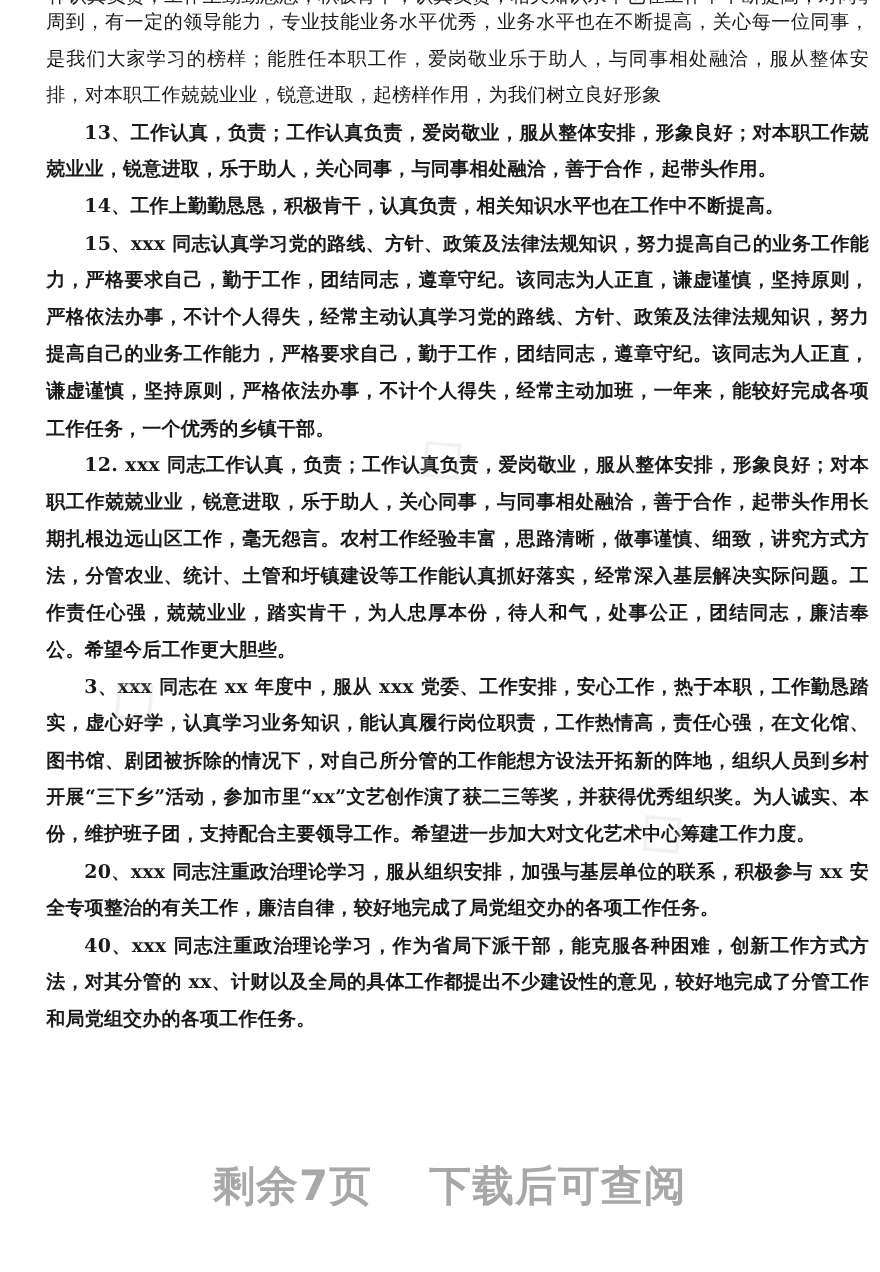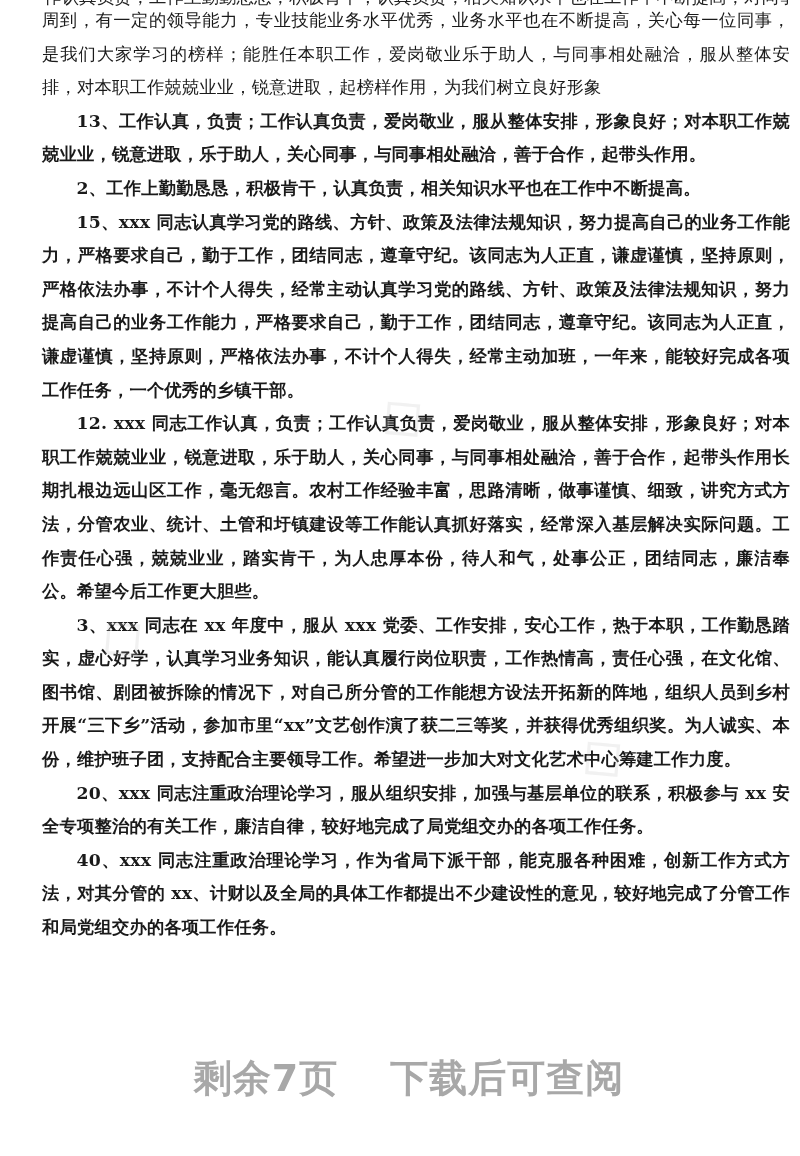--- a/index.html
+++ b/index.html
@@ -23,21 +23,21 @@
 </head>
 <body>
 
 <div class="page">
 
   <div class="cutline">作认真负责，工作上勤勤恳恳，积极肯干，认真负责，相关知识水平也在工作中不断提高，对同事</div>
 
   <div class="doc">
     <p class="para">周到，有一定的领导能力，专业技能业务水平优秀，业务水平也在不断提高，关心每一位同事，是我们大家学习的榜样；能胜任本职工作，爱岗敬业乐于助人，与同事相处融洽，服从整体安排，对本职工作兢兢业业，锐意进取，起榜样作用，为我们树立良好形象</p>
     <p class="para indent">13、工作认真，负责；工作认真负责，爱岗敬业，服从整体安排，形象良好；对本职工作兢兢业业，锐意进取，乐于助人，关心同事，与同事相处融洽，善于合作，起带头作用。</p>
-    <p class="para indent">2、工作上勤勤恳恳，积极肯干，认真负责，相关知识水平也在工作中不断提高。</p>
+    <p class="para indent">14、工作上勤勤恳恳，积极肯干，认真负责，相关知识水平也在工作中不断提高。</p>
     <p class="para indent">15、xxx 同志认真学习党的路线、方针、政策及法律法规知识，努力提高自己的业务工作能力，严格要求自己，勤于工作，团结同志，遵章守纪。该同志为人正直，谦虚谨慎，坚持原则，严格依法办事，不计个人得失，经常主动认真学习党的路线、方针、政策及法律法规知识，努力提高自己的业务工作能力，严格要求自己，勤于工作，团结同志，遵章守纪。该同志为人正直，谦虚谨慎，坚持原则，严格依法办事，不计个人得失，经常主动加班，一年来，能较好完成各项工作任务，一个优秀的乡镇干部。</p>
     <p class="para indent">12. xxx 同志工作认真，负责；工作认真负责，爱岗敬业，服从整体安排，形象良好；对本职工作兢兢业业，锐意进取，乐于助人，关心同事，与同事相处融洽，善于合作，起带头作用长期扎根边远山区工作，毫无怨言。农村工作经验丰富，思路清晰，做事谨慎、细致，讲究方式方法，分管农业、统计、土管和圩镇建设等工作能认真抓好落实，经常深入基层解决实际问题。工作责任心强，兢兢业业，踏实肯干，为人忠厚本份，待人和气，处事公正，团结同志，廉洁奉公。希望今后工作更大胆些。</p>
     <p class="para indent">3、xxx 同志在 xx 年度中，服从 xxx 党委、工作安排，安心工作，热于本职，工作勤恳踏实，虚心好学，认真学习业务知识，能认真履行岗位职责，工作热情高，责任心强，在文化馆、图书馆、剧团被拆除的情况下，对自己所分管的工作能想方设法开拓新的阵地，组织人员到乡村开展“三下乡”活动，参加市里“xx”文艺创作演了获二三等奖，并获得优秀组织奖。为人诚实、本份，维护班子团，支持配合主要领导工作。希望进一步加大对文化艺术中心筹建工作力度。</p>
     <p class="para indent">20、xxx 同志注重政治理论学习，服从组织安排，加强与基层单位的联系，积极参与 xx 安全专项整治的有关工作，廉洁自律，较好地完成了局党组交办的各项工作任务。</p>
     <p class="para indent">40、xxx 同志注重政治理论学习，作为省局下派干部，能克服各种困难，创新工作方式方法，对其分管的 xx、计财以及全局的具体工作都提出不少建设性的意见，较好地完成了分管工作和局党组交办的各项工作任务。</p>
   </div>
 
   <div class="watermark" style="left:80px; top:600px;">◇</div>
   <div class="watermark" style="left:360px; top:380px;">◇</div>
   <div class="watermark" style="left:560px; top:720px;">◇</div>

